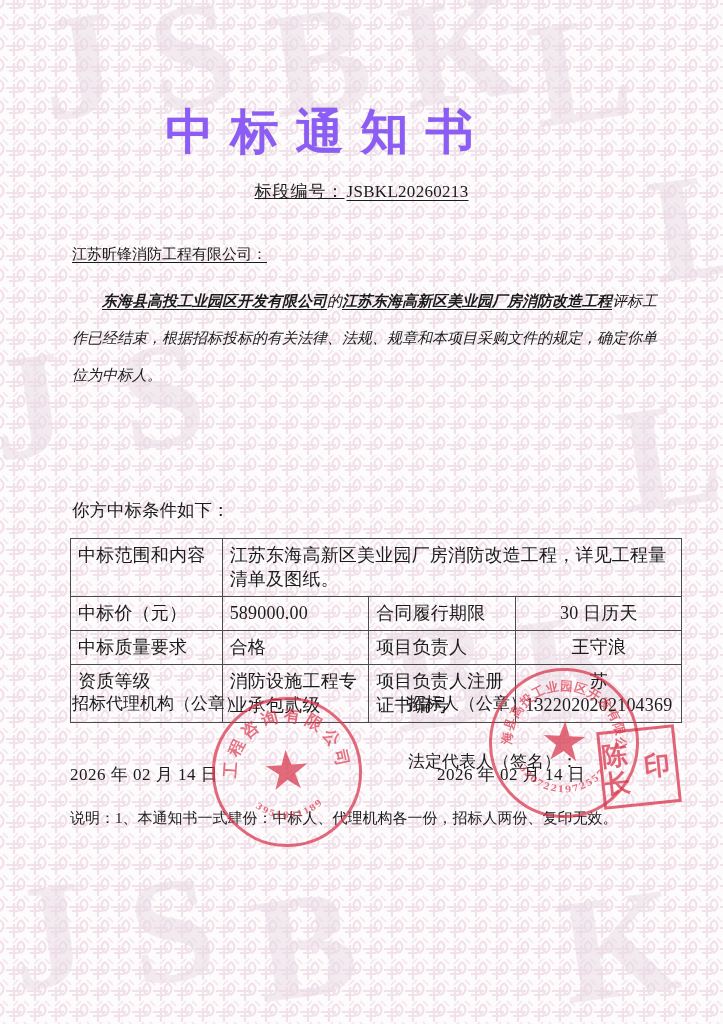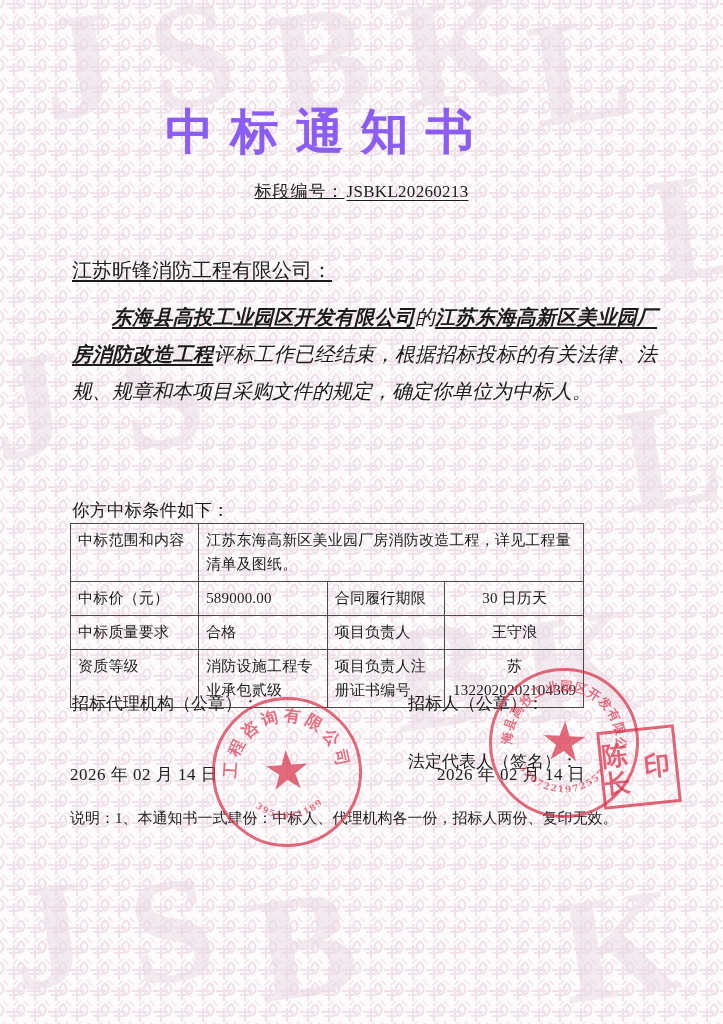--- a/index.html
+++ b/index.html
@@ -69,23 +69,23 @@
   .bid-no .val{
     text-decoration:underline;
     text-underline-offset:3px;
     font-family:"Liberation Serif","DejaVu Serif",serif;
     letter-spacing:.3px;
     padding-left:2px;
   }
 
   .body-block{
     position:absolute;
-    left:72px;top:252px;
+    left:72px;top:236px;
     width:585px;
-    font-size:20px;
+    font-size:15px;
     line-height:37px;
     text-align:justify;
   }
   .addressee{
     text-align:left;
     margin-bottom:10px;
   }
   .u{text-decoration:underline;text-underline-offset:3px;}
   .b{font-weight:700;}
   .para{text-indent:2em;margin:0;font-style:italic;}
@@ -93,24 +93,24 @@
 
   .cond-line{
     position:absolute;
     left:72px;top:498px;
     font-size:17.5px;
   }
 
   
   table.info{
     position:absolute;
-    left:70px;top:523px;
-    width:514px;
+    left:70px;top:538px;
+    width:612px;
     border-collapse:collapse;
-    font-size:15px;
+    font-size:18px;
     background:transparent;
   }
   table.info td{
     border:1px solid #4a4a4a;
     padding:4px 6px 5px 7px;
     vertical-align:top;
     line-height:24px;
     letter-spacing:.2px;
     background:transparent;
   }

